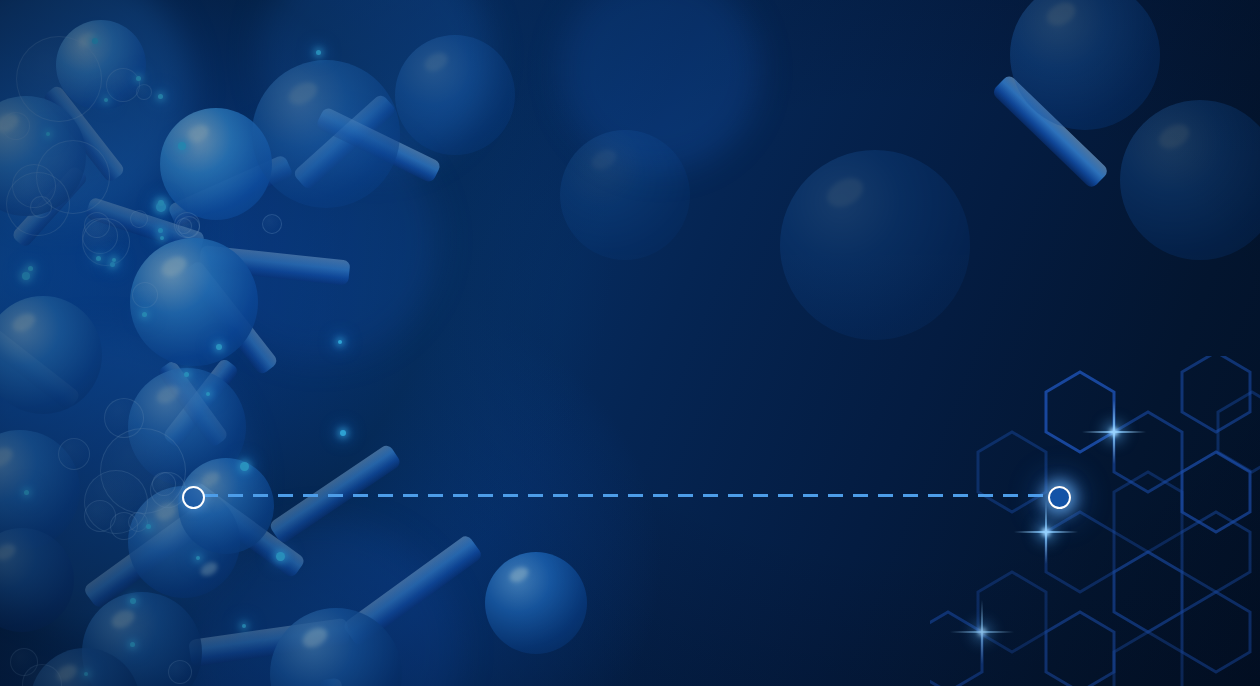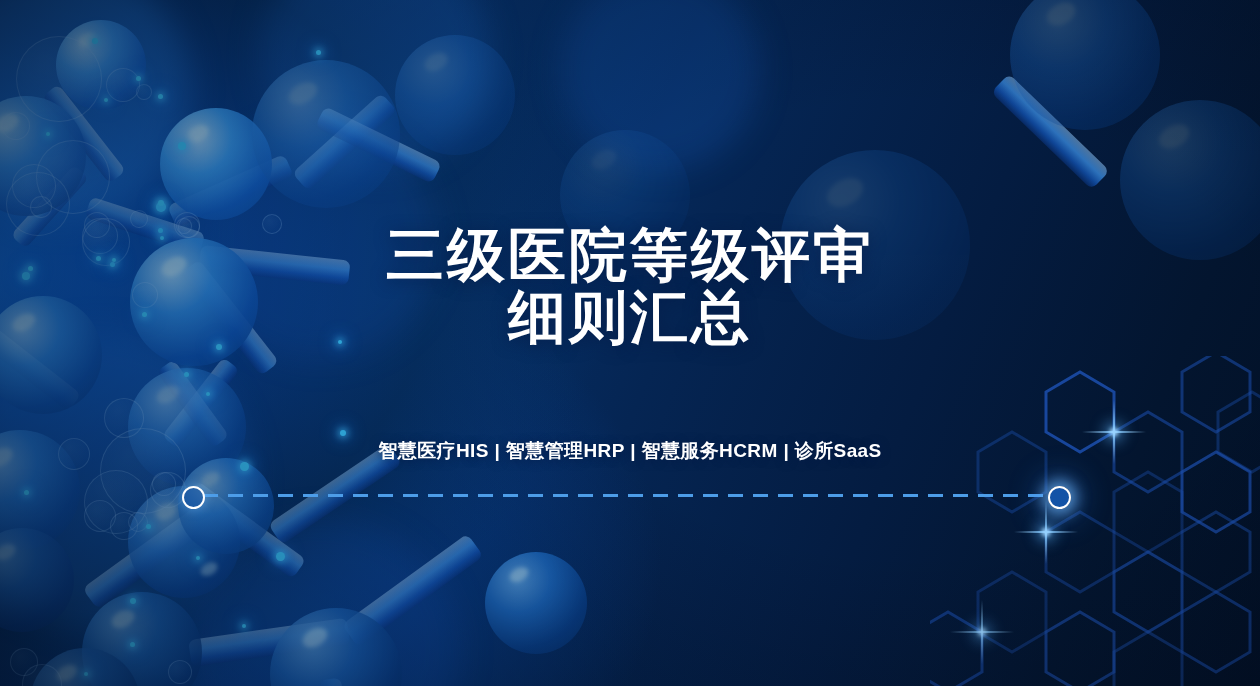--- a/index.html
+++ b/index.html
@@ -245,24 +245,21 @@
     <div class="glint" style="left:116px;top:176px;"></div>
     <div class="glint h" style="left:116px;top:176px;"></div>
     <div class="glintcore" style="left:116px;top:176px;"></div>
     <div class="glint" style="left:52px;top:276px;opacity:.75;"></div>
     <div class="glint h" style="left:52px;top:276px;opacity:.75;"></div>
     <div class="glintcore" style="left:52px;top:276px;opacity:.8;"></div>
   </div>
 
   <div class="bg-vignette"></div>
 
-  <div class="title">三级医院等级评审
-细则汇总</div>
-
-  <div class="subtitle">智慧医疗HIS | 智慧管理HRP | 智慧服务HCRM | 诊所SaaS</div>
+
 
   <div class="divider">
     <div class="dashline"></div>
     <div class="endcap left"></div>
     <div class="endcap right"></div>
   </div>
 
 </div>
 
 </body></html>

